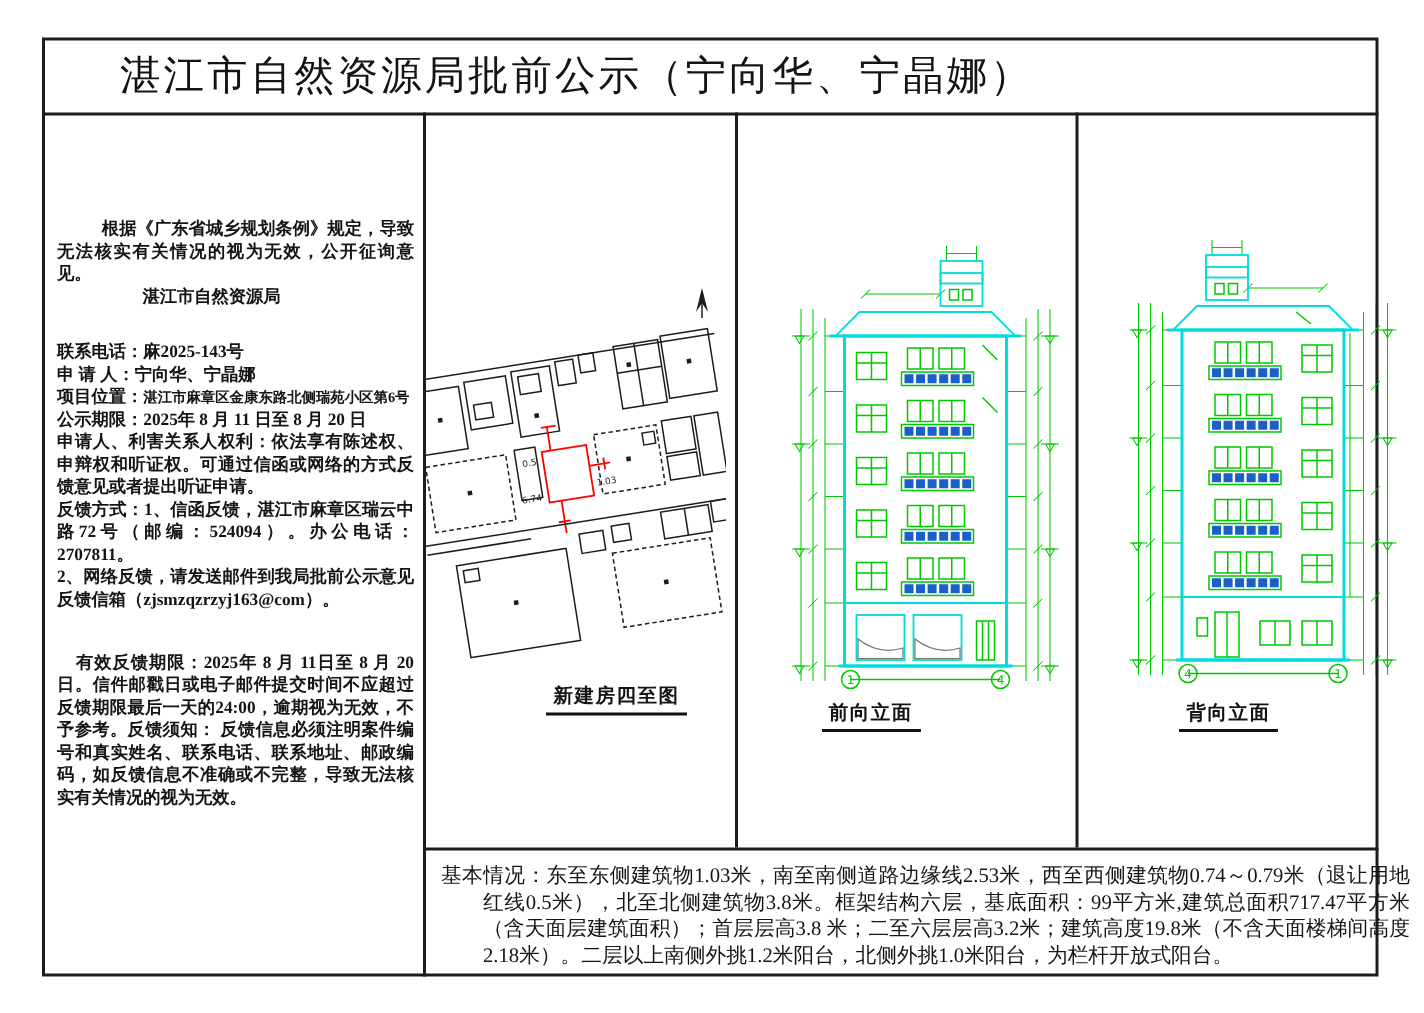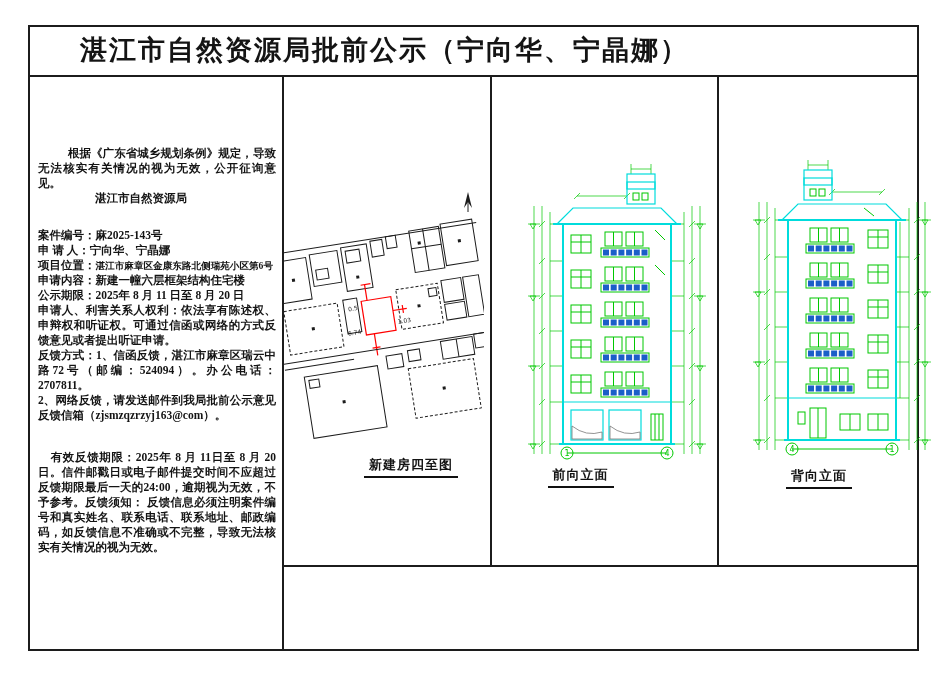--- a/index.html
+++ b/index.html
@@ -1,21 +1,21 @@
 <!DOCTYPE html>
 <html><head>
 <meta charset="utf-8">
 <style>
   html,body{margin:0;padding:0;background:#ffffff;}
   .page{position:relative;width:949px;height:675px;background:#fff;overflow:hidden;
         font-family:"Liberation Serif","DejaVu Serif",serif;color:#141414;}
   .frame{position:absolute;left:28px;top:25px;width:891px;height:626px;
          border:2px solid #1c1c1c;box-sizing:border-box;}
   .title{position:absolute;left:28px;top:32px;width:713px;text-align:center;
-         font-size:27px;font-weight:bold;letter-spacing:2px;}
+         font-size:27px;font-weight:normal;letter-spacing:2px;}
   .hline,.vline{position:absolute;background:#1c1c1c;}
   .hline{height:2px;}
   .vline{width:2px;}
   
   .left-text{position:absolute;left:38px;top:146px;width:238px;font-size:11.5px;
              font-weight:bold;line-height:15px;text-align:justify;}
   .intro{text-indent:2.6em;margin:0;}
   .agency{margin:0;text-align:center;padding-right:32px;}
   .fields{margin-top:22px;}
   .frow{margin:0;}
@@ -52,24 +52,23 @@
   <div class="hline" style="left:28px;top:75px;width:891px;"></div>
   <div class="vline" style="left:282px;top:75px;height:576px;"></div>
   <div class="vline" style="left:490px;top:75px;height:490px;"></div>
   <div class="vline" style="left:717px;top:75px;height:490px;"></div>
   <div class="hline" style="left:282px;top:565px;width:637px;height:1.6px;"></div>
 
   <div class="left-text">
     <p class="intro">根据《广东省城乡规划条例》规定，导致无法核实有关情况的视为无效，公开征询意见。</p>
     <p class="agency">湛江市自然资源局</p>
     <div class="fields">
-      <p class="frow"><span>案件编号：</span><span>麻2025-143号</span></p>
+      <p class="frow"><span>联系电话：</span><span>麻2025-143号</span></p>
       <p class="frow"><span>申 请 人：</span><span>宁向华、宁晶娜</span></p>
       <p class="frow"><span>项目位置：</span><span class="small-val">湛江市麻章区金康东路北侧瑞苑小区第6号</span></p>
-      <p class="frow"><span>申请内容：</span><span>新建一幢六层框架结构住宅楼</span></p>
       <p class="frow"><span>公示期限：</span><span>2025年 8 月 11 日至  8 月 20 日</span></p>
       <p class="p-block">申请人、利害关系人权利：依法享有陈述权、申辩权和听证权。可通过信函或网络的方式反馈意见或者提出听证申请。</p>
       <p class="p-block">反馈方式：1、信函反馈，湛江市麻章区瑞云中路72号（邮编：524094）。办公电话：2707811。</p>
       <p class="p-block">2、网络反馈，请发送邮件到我局批前公示意见反馈信箱（zjsmzqzrzyj163@com）。</p>
     </div>
     <p class="p-block deadline">有效反馈期限：2025年 8 月 11日至 8 月 20 日。信件邮戳日或电子邮件提交时间不应超过反馈期限最后一天的24:00，逾期视为无效，不予参考。反馈须知： 反馈信息必须注明案件编号和真实姓名、联系电话、联系地址、邮政编码，如反馈信息不准确或不完整，导致无法核实有关情况的视为无效。</p>
   </div>
 
   <svg style="left:284px;top:188px;" width="200" height="262" viewBox="0 0 200 262">
 
@@ -241,21 +240,21 @@
     <line x1="32" y1="282" x2="148" y2="282" class="cy"></line>
 
     <g>
       <line x1="40" y1="291" x2="140" y2="291" class="cg"></line>
       <circle cx="40" cy="291" r="6" class="cg"></circle>
       <circle cx="140" cy="291" r="6" class="cg"></circle>
       <text x="40" y="294" font-size="8" fill="#00c800" text-anchor="middle">1</text>
       <text x="140" y="294" font-size="8" fill="#00c800" text-anchor="middle">4</text>
     </g>
   </svg>
-  <div class="lblwrap" style="left:490px;top:466px;width:181px;font-family:Liberation Mono, monospace;">
+  <div class="lblwrap" style="left:490px;top:466px;width:181px;">
     <span class="lbl">前向立面</span>
   </div>
 
   <svg style="left:752px;top:158px;" width="180" height="300" viewBox="0 0 180 300">
     <defs>
       <g id="bfloor">
         <rect x="58" y="70" width="17" height="14" class="cg" stroke-width="1.3"></rect>
         <line x1="66.5" y1="70" x2="66.5" y2="84" class="cg"></line>
         <rect x="79" y="70" width="17" height="14" class="cg" stroke-width="1.3"></rect>
         <line x1="87.5" y1="70" x2="87.5" y2="84" class="cg"></line>
@@ -355,14 +354,17 @@
       <circle cx="40" cy="291" r="6" class="cg"></circle>
       <circle cx="140" cy="291" r="6" class="cg"></circle>
       <text x="40" y="294" font-size="8" fill="#00c800" text-anchor="middle">4</text>
       <text x="140" y="294" font-size="8" fill="#00c800" text-anchor="middle">1</text>
     </g>
   </svg>
   <div class="lblwrap" style="left:717px;top:466px;width:204px;">
     <span class="lbl">背向立面</span>
   </div>
 
+  <div class="basic-info">
+    <span>基本情况：</span><span>东至东侧建筑物1.03米，南至南侧道路边缘线2.53米，西至西侧建筑物0.74～0.79米（退让用地红线0.5米），北至北侧建筑物3.8米。框架结构六层，基底面积：99平方米,建筑总面积717.47平方米（含天面层建筑面积）；首层层高3.8 米；二至六层层高3.2米；建筑高度19.8米（不含天面楼梯间高度2.18米）。二层以上南侧外挑1.2米阳台，北侧外挑1.0米阳台，为栏杆开放式阳台。</span>
+  </div>
 
 </div>
 
 </body></html>

